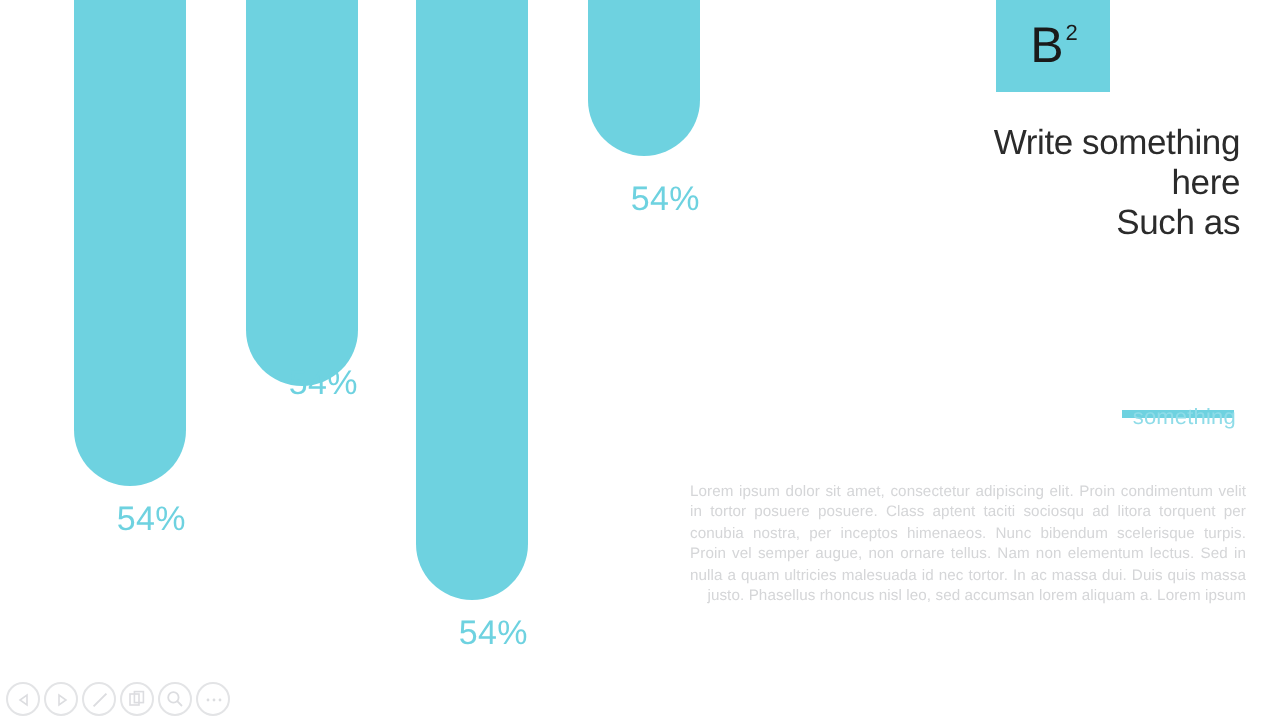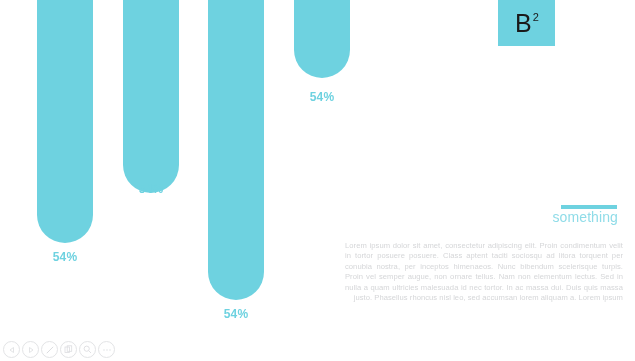--- a/index.html
+++ b/index.html
@@ -26,24 +26,24 @@
   .bar {
     position: absolute;
     top: 0;
     background: #6ed2e0;
     border-bottom-left-radius: 999px;
     border-bottom-right-radius: 999px;
   }
   .bar-label {
     position: absolute;
     color: #6ed2e0;
-    font-size: 12px;
-    font-weight: 700;
+    font-size: 17px;
+    font-weight: 400;
     letter-spacing: 0.2px;
-    text-align: center;
+    text-align: right;
     white-space: nowrap;
     font-family: "Liberation Sans", sans-serif;
   }
 
   
   #logo-box {
     position: absolute;
     left: 498px;
     top: 0px;
     width: 57px;
@@ -108,25 +108,25 @@
     top: 205px;
     width: 56px;
     height: 4px;
     background: #6ed2e0;
   }
 
   
   #subtitle {
     position: absolute;
     right: 17px;
-    top: 209px;
+    top: 203px;
     width: 200px;
     text-align: right;
     color: #8fdce8;
-    font-size: 14px;
+    font-size: 11px;
     letter-spacing: 0.1px;
     font-weight: 400;
   }
 
   
   #paragraph {
     position: absolute;
     left: 345px;
     top: 241px;
     width: 278px;
@@ -182,20 +182,25 @@
 
   </div>
 
   <div id="logo-box">
     <div id="logo-text">
         <span>B</span>
         <span id="logo-sup">2</span>
       </div>
   </div>
 
+  <div id="headline">
+    <span class="hl-line">Write something</span>
+    <span class="hl-line">here</span>
+    <span class="hl-line">Such as</span>
+  </div>
 
   <div id="title-rule"></div>
   <div id="subtitle">something</div>
 
   <div id="paragraph">Lorem ipsum dolor sit amet, consectetur adipiscing elit. Proin condimentum velit in tortor posuere posuere. Class aptent taciti sociosqu ad litora torquent per conubia nostra, per inceptos himenaeos. Nunc bibendum scelerisque turpis. Proin vel semper augue, non ornare tellus. Nam non elementum lectus. Sed in nulla a quam ultricies malesuada id nec tortor. In ac massa dui. Duis quis massa justo. Phasellus rhoncus nisl leo, sed accumsan lorem aliquam a. Lorem ipsum</div>
 
   <div id="toolbar">
 
     <div class="tool-btn">
       <span>

